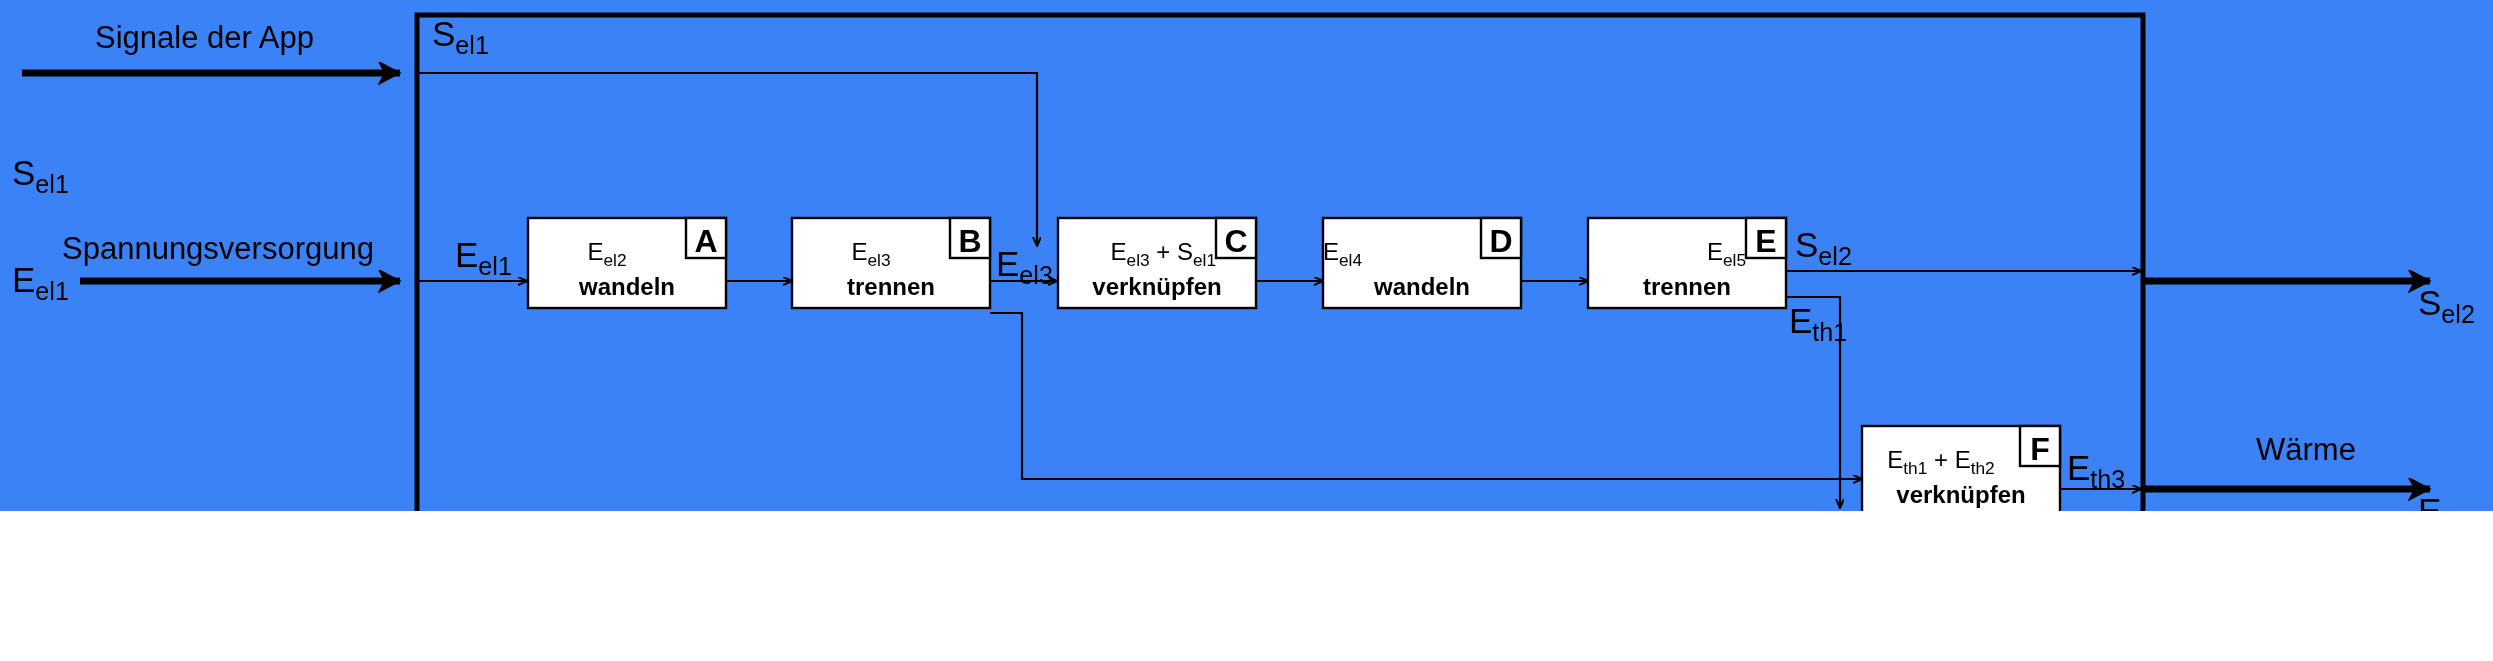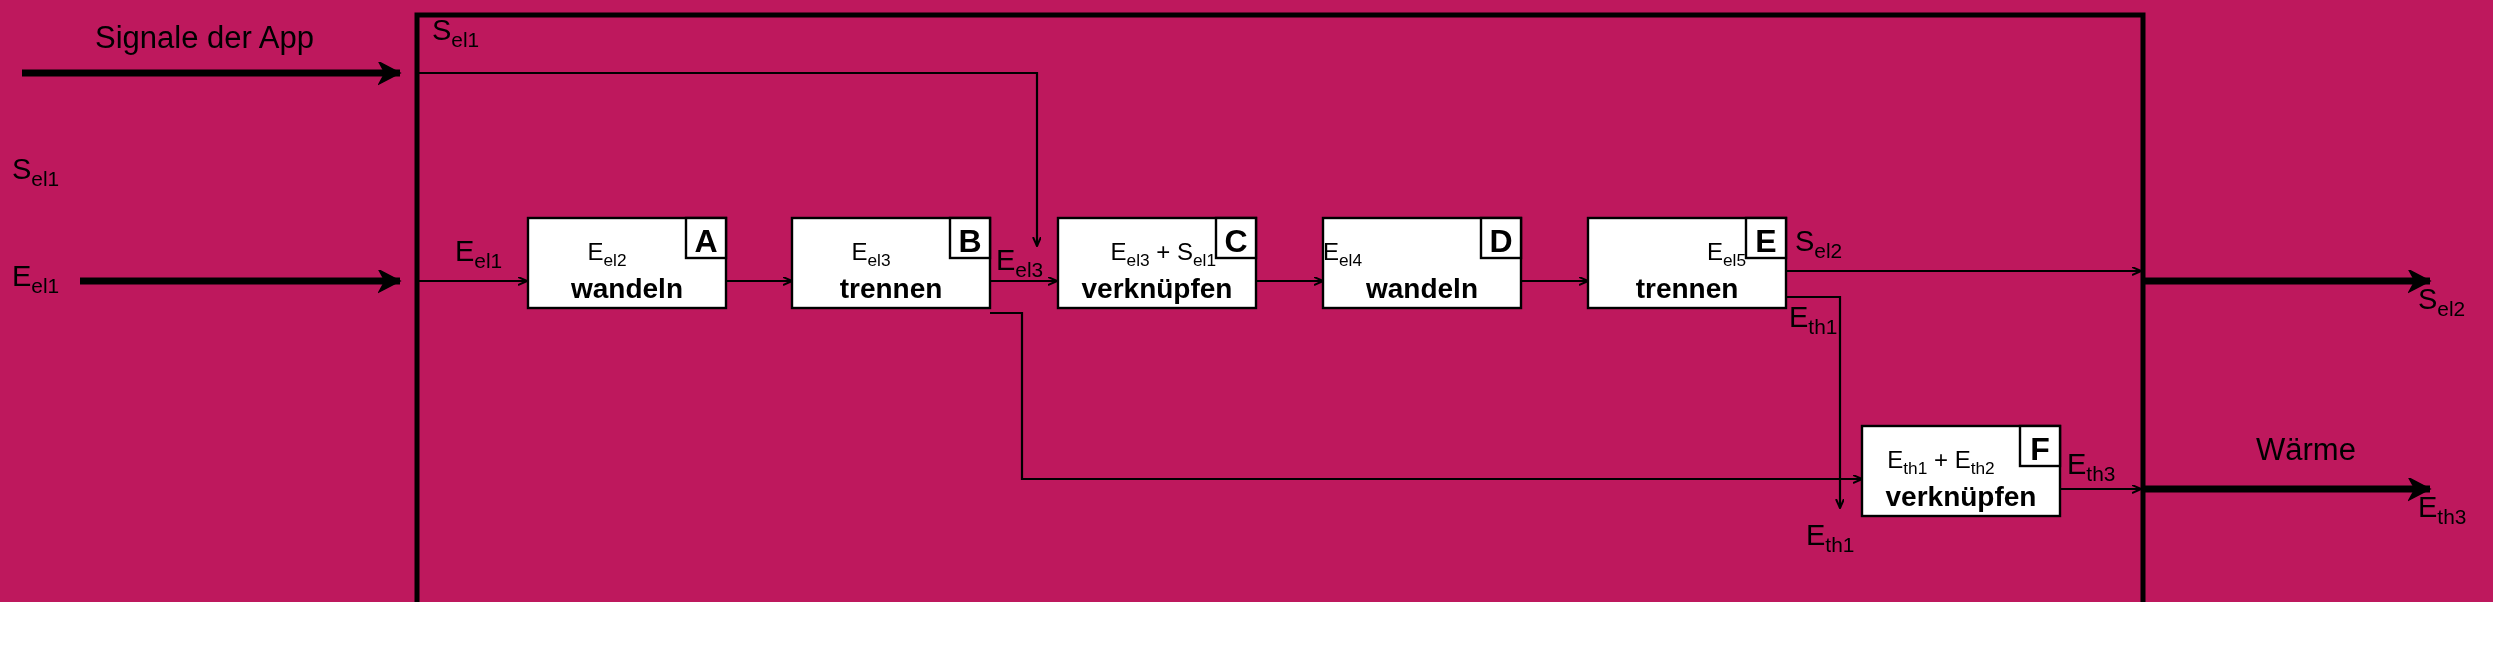--- a/index.html
+++ b/index.html
@@ -3,22 +3,22 @@
 <meta charset="utf-8">
 <style>
   html, body {
     margin: 0;
     padding: 0;
     background: #ffffff;
   }
   #canvas {
     position: relative;
     width: 2493px;
-    height: 602px;
-    background: #be185d;
+    height: 511px;
+    background: #3b82f6;
     font-family: "Liberation Sans", sans-serif;
     overflow: hidden;
   }
   #diagram-svg {
     position: absolute;
     left: 0;
     top: 0;
     width: 2493px;
     height: 661px;
   }
@@ -29,27 +29,27 @@
 
   .lbl {
     position: absolute;
     color: #000000;
     white-space: nowrap;
     line-height: 1;
   }
   
   .flow-label { font-size: 31px; }
   
-  .sym { font-size: 29px; }
+  .sym { font-size: 35px; }
   .sym sub { font-size: 0.72em; }
   
   .box-sym { font-size: 24px; }
   .box-sym sub { font-size: 0.72em; }
   
-  .box-verb { font-size: 28px; font-weight: bold; }
+  .box-verb { font-size: 24px; font-weight: bold; }
   
   .badge-letter { font-size: 32px; font-weight: bold; text-align: center; }
 </style>
 </head>
 <body>
 
 <div id="canvas">
 
   <svg id="diagram-svg" viewBox="0 0 2493 661" xmlns="http://www.w3.org/2000/svg">
     <defs>
@@ -103,20 +103,21 @@
     <rect class="boxrect" x="1746" y="218" width="40" height="40"></rect>
     <rect class="boxrect" x="2020" y="426" width="40" height="40"></rect>
   </svg>
 
   <div class="lbl flow-label" style="left:95px; top:22px;">Signale der App</div>
 
   <div class="lbl sym" style="left:12px; top:155px;">
     <span>S</span><sub>el1</sub>
   </div>
 
+  <div class="lbl flow-label" style="left:62px; top:233px;">Spannungsversorgung</div>
 
   <div class="lbl sym" style="left:12px; top:262px;">
     <span>E</span><sub>el1</sub>
   </div>
 
   <div class="lbl sym" style="left:432px; top:16px;">
     <span>S</span><sub>el1</sub>
   </div>
 
   <div class="lbl sym" style="left:455px; top:237px;">

